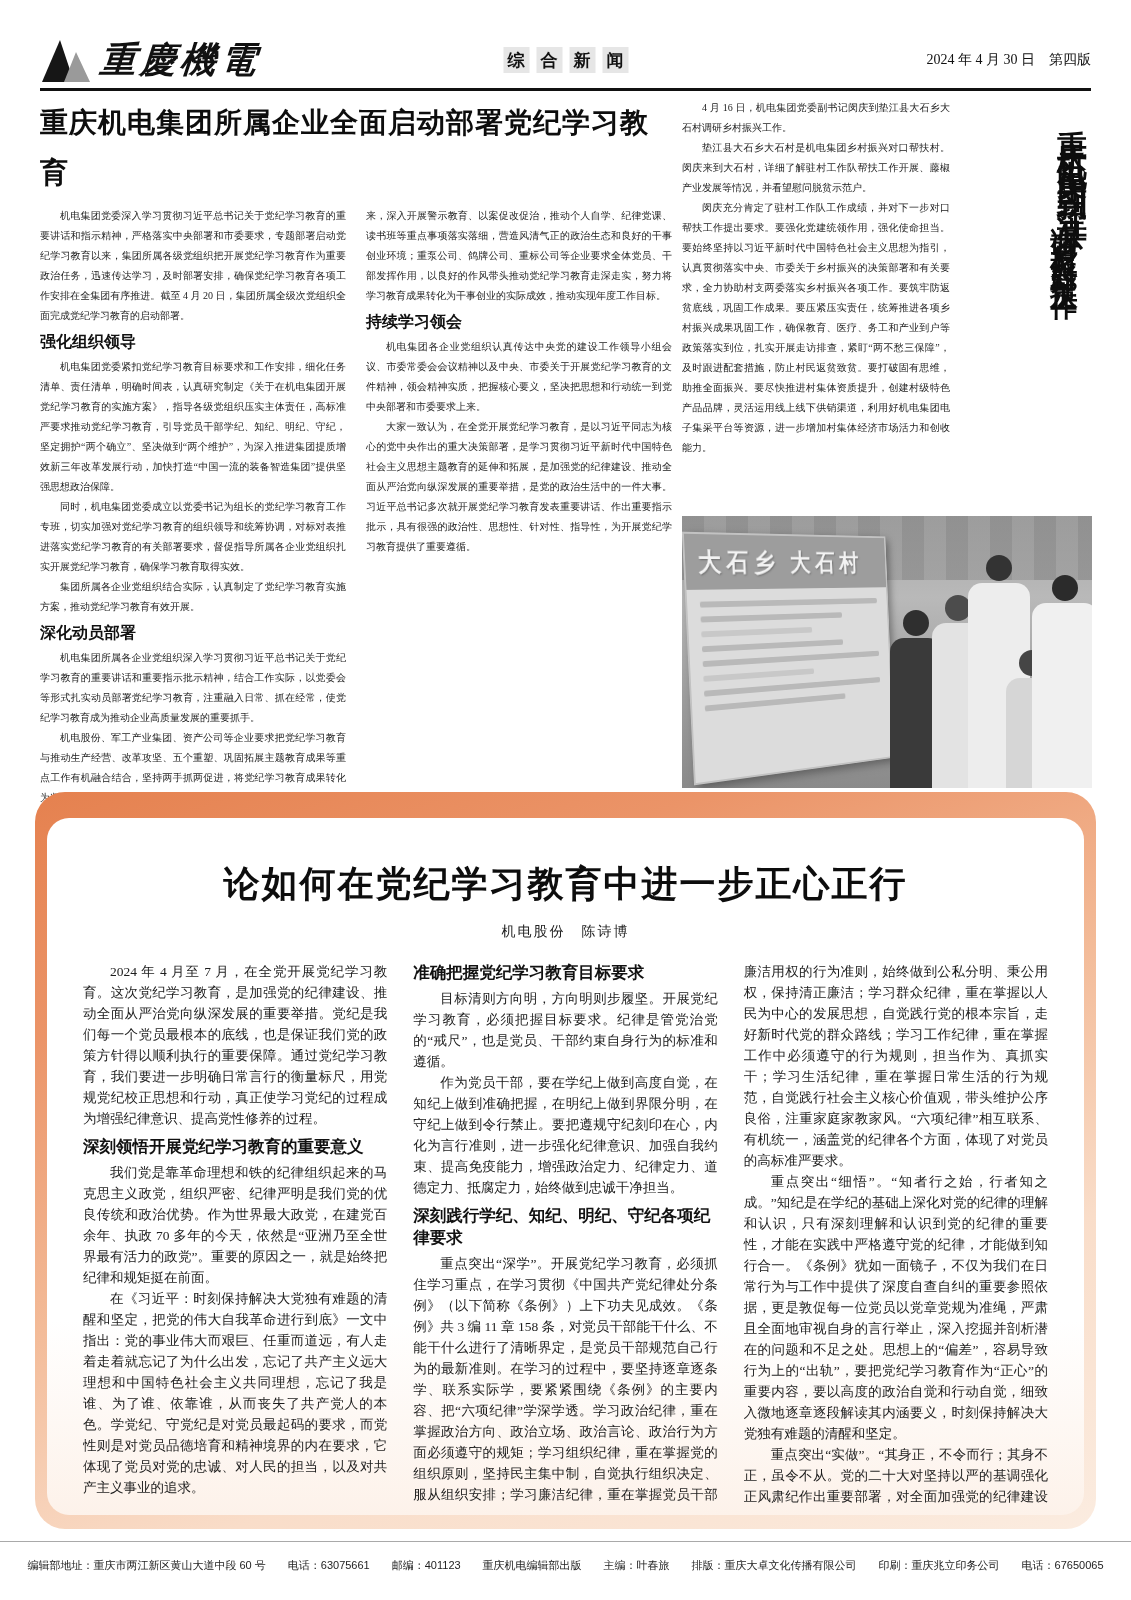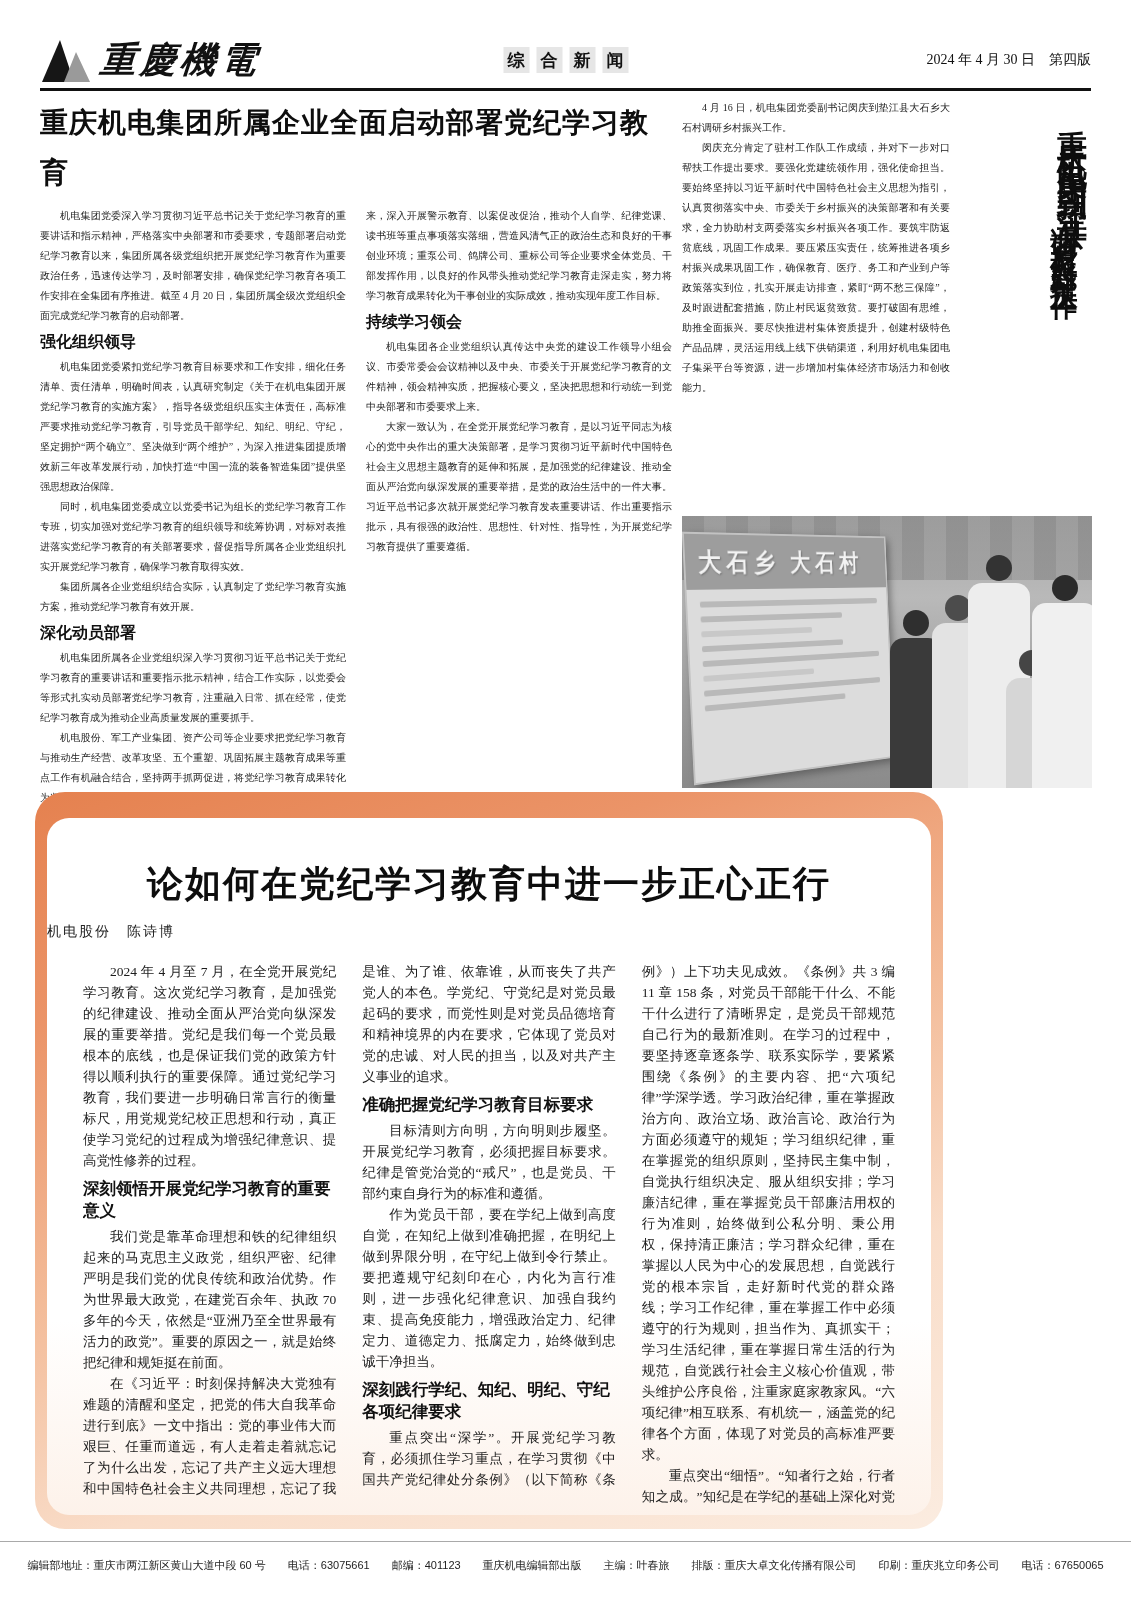--- a/index.html
+++ b/index.html
@@ -57,27 +57,27 @@
   .person{position:absolute;bottom:0;}
   .person .head{width:26px;height:26px;border-radius:50%;margin:0 auto 2px;}
   .person .torso{width:52px;height:120px;border-radius:14px 14px 0 0;}
   .p1 .head{background:#2f2f2f;} .p1 .torso{background:#3a3a3a;height:150px;}
   .p2 .head{background:#4c4c4c;} .p2 .torso{background:#e3e3e3;height:165px;}
   .p3 .head{background:#333;} .p3 .torso{background:#ededed;height:205px;width:62px;}
   .p4 .head{background:#454545;} .p4 .torso{background:#d6d6d6;height:110px;}
   .p5 .head{background:#2b2b2b;} .p5 .torso{background:#f0f0f0;height:185px;width:66px;}
 
   
-  .essay-frame{position:absolute;left:35px;top:792px;width:908px;height:737px;border-radius:30px;
+  .essay-frame{position:absolute;left:35px;top:792px;width:1061px;height:737px;border-radius:30px;
     background:linear-gradient(160deg,#e5814f 0%,#eb9468 22%,#f3bb98 48%,#f9ddc9 72%,#fbece0 100%);}
   .essay-card{position:absolute;left:12px;right:12px;top:26px;bottom:14px;border-radius:22px;
     background:linear-gradient(180deg,#ffffff 0%,#ffffff 72%,#fdf2ea 100%);}
   .essay-title{margin-top:42px;text-align:center;font-family:"Liberation Sans",sans-serif;font-weight:bold;
     font-size:36px;color:#0d0d0d;letter-spacing:2px;}
-  .essay-byline{margin-top:14px;text-align:left;font-size:14px;color:#222;letter-spacing:2px;}
+  .essay-byline{margin-top:14px;text-align:center;font-size:14px;color:#222;letter-spacing:2px;}
   .essay-body{margin:20px 36px 0 36px;height:546px;overflow:hidden;column-count:3;column-gap:26px;column-fill:auto;}
   .essay-body .para{font-size:13.5px;line-height:21px;}
   .essay-body .subhead{font-size:16.5px;margin:6px 0 5px 0;}
 
   
   .foot-rule{position:absolute;left:0;top:1541px;width:1131px;height:1px;background:#a9a9a9;}
   .footer{position:absolute;left:0;top:1558px;width:1131px;text-align:center;font-size:11px;color:#222;
     font-family:Liberation Sans, sans-serif;}
 </style>
 </head>
@@ -115,20 +115,21 @@
       <div class="subhead">持续学习领会</div>
       <div class="para">机电集团各企业党组织认真传达中央党的建设工作领导小组会议、市委常委会会议精神以及中央、市委关于开展党纪学习教育的文件精神，领会精神实质，把握核心要义，坚决把思想和行动统一到党中央部署和市委要求上来。</div>
       <div class="para">大家一致认为，在全党开展党纪学习教育，是以习近平同志为核心的党中央作出的重大决策部署，是学习贯彻习近平新时代中国特色社会主义思想主题教育的延伸和拓展，是加强党的纪律建设、推动全面从严治党向纵深发展的重要举措，是党的政治生活中的一件大事。习近平总书记多次就开展党纪学习教育发表重要讲话、作出重要指示批示，具有很强的政治性、思想性、针对性、指导性，为开展党纪学习教育提供了重要遵循。</div>
     </div>
 </div>
 
 <div class="visit">
   <div class="visit-top">
     <div class="visit-body">
         <div class="para">4 月 16 日，机电集团党委副书记闵庆到垫江县大石乡大石村调研乡村振兴工作。</div>
+        <div class="para">垫江县大石乡大石村是机电集团乡村振兴对口帮扶村。闵庆来到大石村，详细了解驻村工作队帮扶工作开展、藤椒产业发展等情况，并看望慰问脱贫示范户。</div>
         <div class="para">闵庆充分肯定了驻村工作队工作成绩，并对下一步对口帮扶工作提出要求。要强化党建统领作用，强化使命担当。要始终坚持以习近平新时代中国特色社会主义思想为指引，认真贯彻落实中央、市委关于乡村振兴的决策部署和有关要求，全力协助村支两委落实乡村振兴各项工作。要筑牢防返贫底线，巩固工作成果。要压紧压实责任，统筹推进各项乡村振兴成果巩固工作，确保教育、医疗、务工和产业到户等政策落实到位，扎实开展走访排查，紧盯“两不愁三保障”，及时跟进配套措施，防止村民返贫致贫。要打破固有思维，助推全面振兴。要尽快推进村集体资质提升，创建村级特色产品品牌，灵活运用线上线下供销渠道，利用好机电集团电子集采平台等资源，进一步增加村集体经济市场活力和创收能力。</div>
       </div>
     <div class="vtitle">
       <span class="vt-main">重庆机电集团到垫江县</span>
       <span class="vt-sub">调研乡村振兴对口帮扶工作</span>
     </div>
   </div>
   <div class="photo">
     <div class="wall"></div>
     <div class="board">

